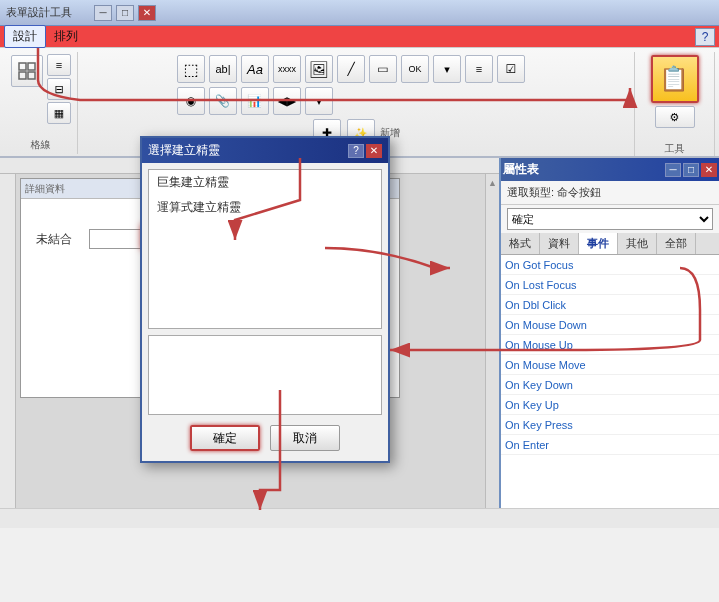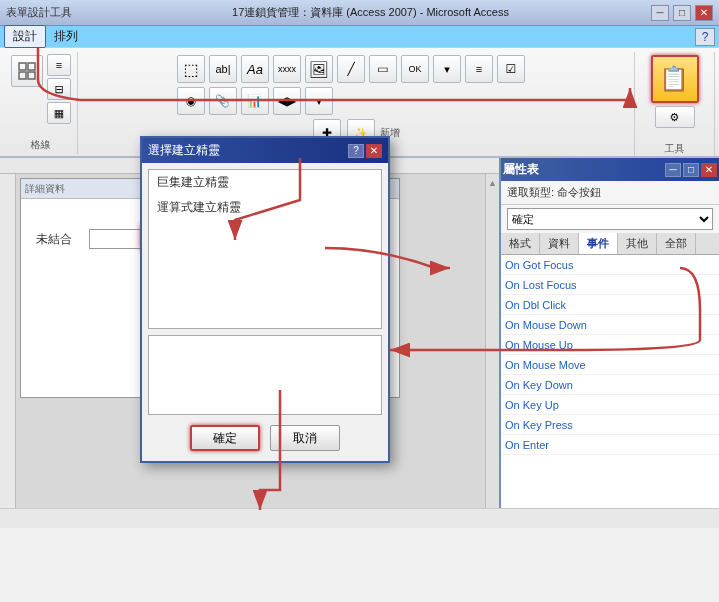--- a/index.html
+++ b/index.html
@@ -33,21 +33,21 @@
       background: #d0d8e8;
       border: 1px solid #8090b0;
       margin-left: 2px;
       display: flex; align-items: center; justify-content: center;
       font-size: 10px; cursor: pointer;
       color: #333;
     }
 
     
     .menu-bar {
-      background: #7dd3fc;
+      background: #ef4444;
       height: 22px;
       display: flex;
       align-items: center;
       padding: 0 4px;
       border-bottom: 1px solid #ccc;
     }
     .menu-item {
       padding: 2px 8px;
       font-size: 12px;
       cursor: pointer;
@@ -362,21 +362,20 @@
     
     .property-list::-webkit-scrollbar { width: 8px; }
     .property-list::-webkit-scrollbar-track { background: #f0f0f0; }
     .property-list::-webkit-scrollbar-thumb { background: #b0b0b0; }
   </style>
 </head>
 <body>
 
 <div class="title-bar">
   <span style="font-size:11px;color:#333;margin-right:20px;">表單設計工具</span>
-  <span class="title-bar-text">17連鎖貨管理：資料庫 (Access 2007) - Microsoft Access</span>
   <div style="display:flex;gap:2px;">
     <div class="title-btn">─</div>
     <div class="title-btn">□</div>
     <div class="title-btn" style="background:#c04040;color:white;">✕</div>
   </div>
 </div>
 
 <div class="menu-bar">
   <div class="menu-item active">設計</div>
   <div class="menu-item">排列</div>

